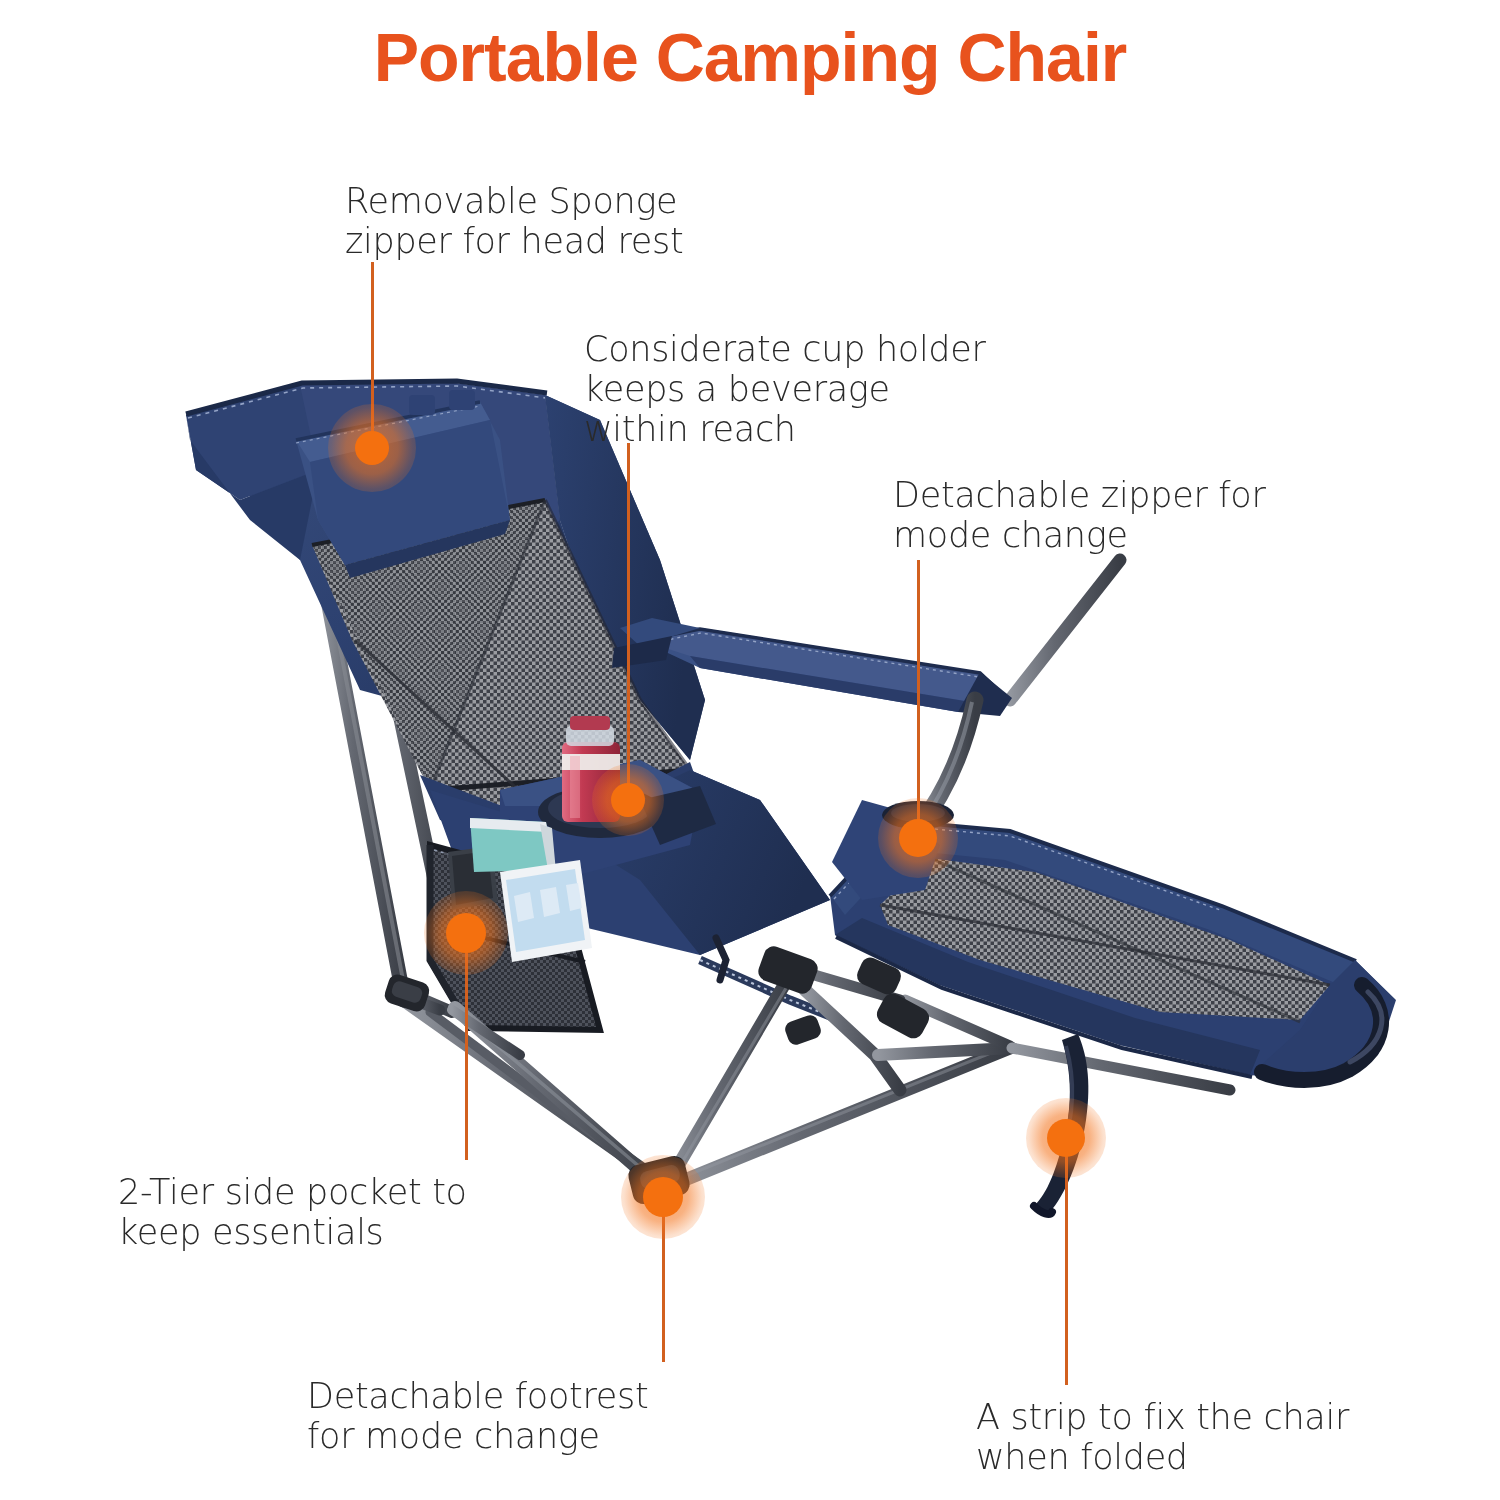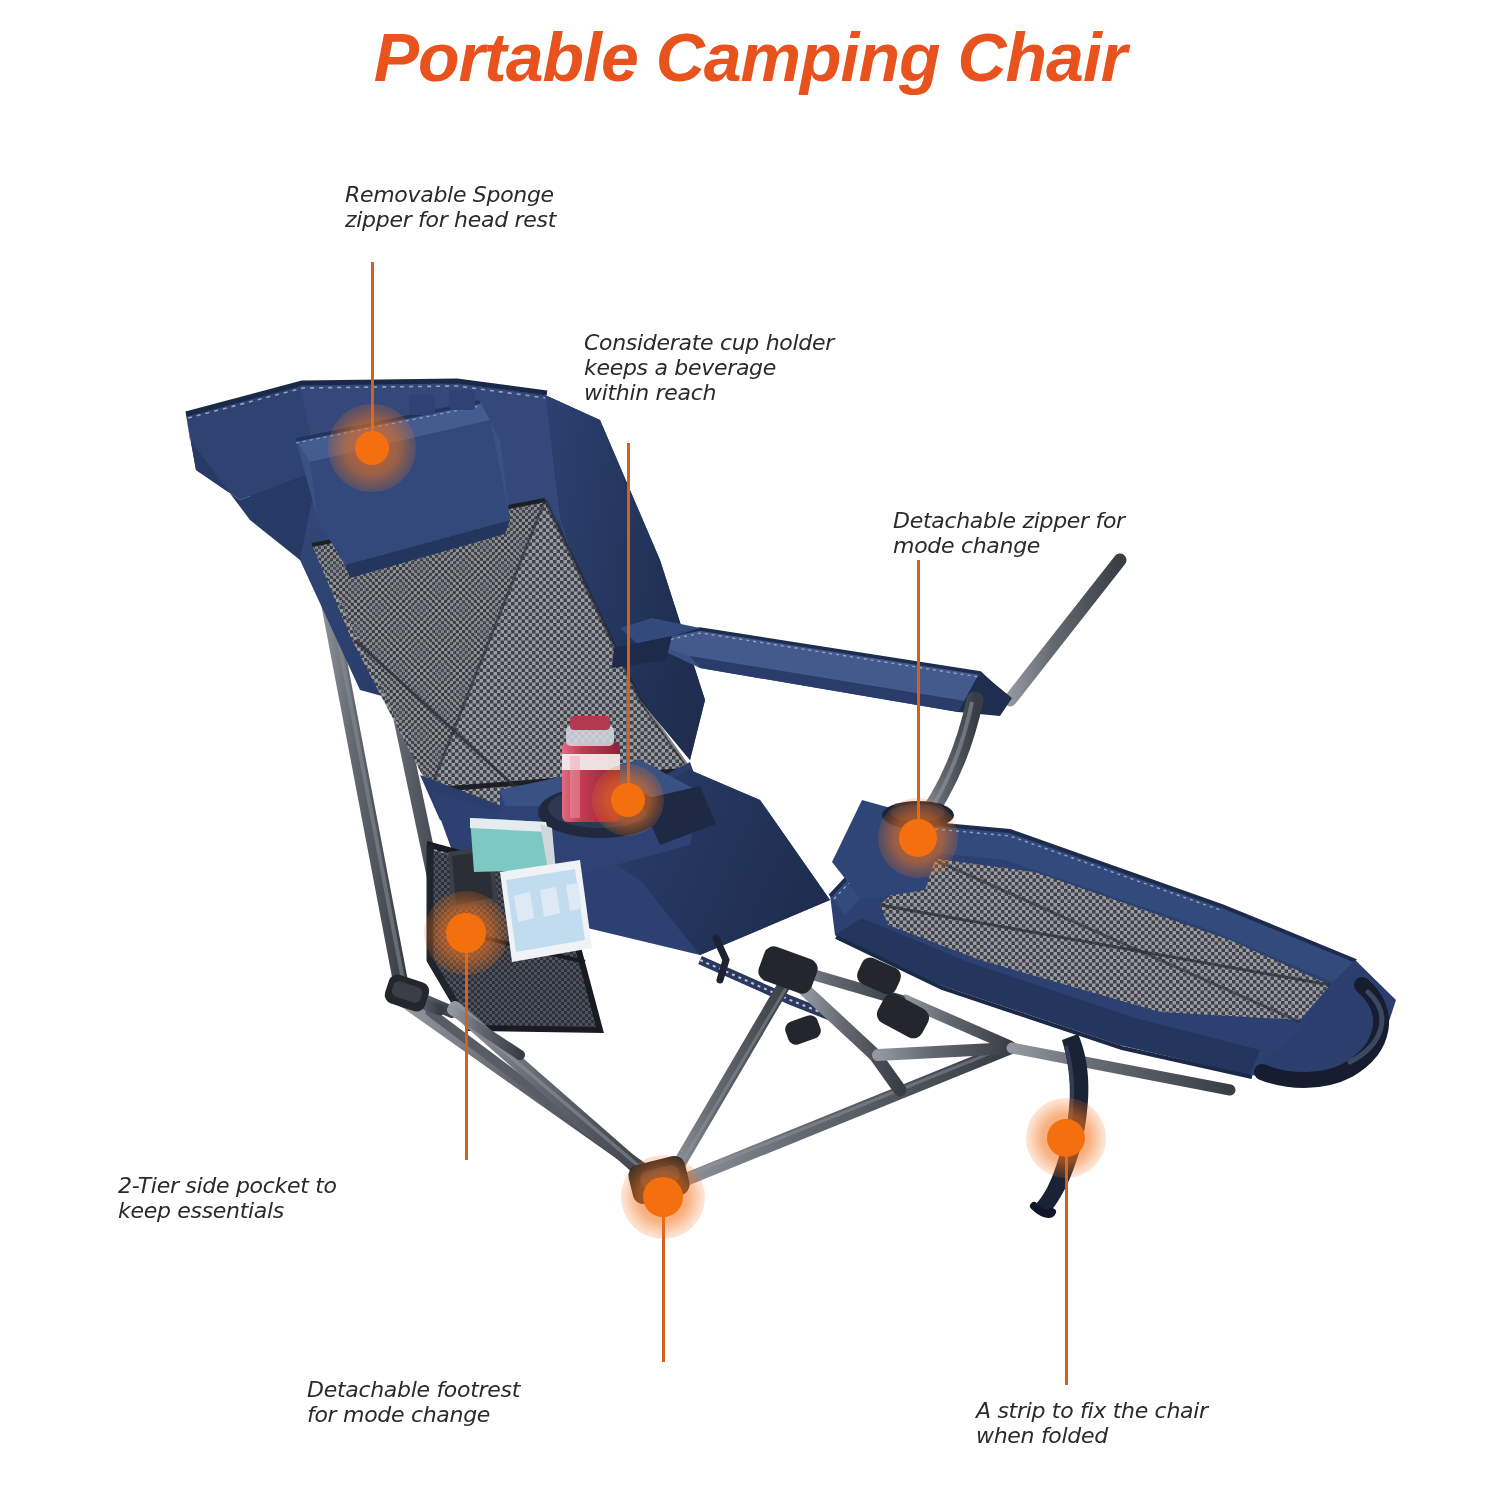--- a/index.html
+++ b/index.html
@@ -1,36 +1,36 @@
 <!DOCTYPE html>
 <html><head>
 <meta charset="utf-8">
 <style>
   html,body{margin:0;padding:0;}
   body{
     width:1500px;height:1500px;background:#ffffff;
     font-family:"Liberation Sans", sans-serif;
     overflow:hidden;position:relative;
   }
-  #stage{position:absolute;inset:0;width:1336px;height:1500px;font-style:italic;}
+  #stage{position:absolute;inset:0;width:1336px;height:1500px;}
 
   .title{
     position:absolute;left:0;top:18px;width:1500px;text-align:center;
     font-size:68px;font-weight:bold;letter-spacing:-1px;
     color:#e8521d;font-family:"Liberation Sans", sans-serif;
     white-space:nowrap;
   }
 
-  .callout{position:absolute;color:#2a2a2a;font-size:22px;line-height:1.14;
+  .callout{position:absolute;color:#2a2a2a;font-size:35px;line-height:1.14;
            font-family:"DejaVu Sans", sans-serif;font-weight:300;letter-spacing:-0.3px;}
   .callout .ln{display:block;white-space:nowrap;}
 
   .c-pillow{left:345px;top:182px;}
   .c-cup{left:584px;top:330px;}
-  .c-zip{left:893px;top:476px;margin-top:32px;}
+  .c-zip{left:893px;top:476px;}
   .c-pocket{left:118px;top:1173px;text-align:left;}
   .c-foot{left:307px;top:1377px;text-align:left;width:400px;}
   .c-strip{left:976px;top:1398px;}
 
   .leader{position:absolute;background:#d2601f;width:3px;transform-origin:top left;}
 
   .dot{position:absolute;border-radius:50%;}
   .dot .halo{position:absolute;left:50%;top:50%;transform:translate(-50%,-50%);
              border-radius:50%;background:radial-gradient(circle,
                rgba(243,115,28,0.72) 0%,

